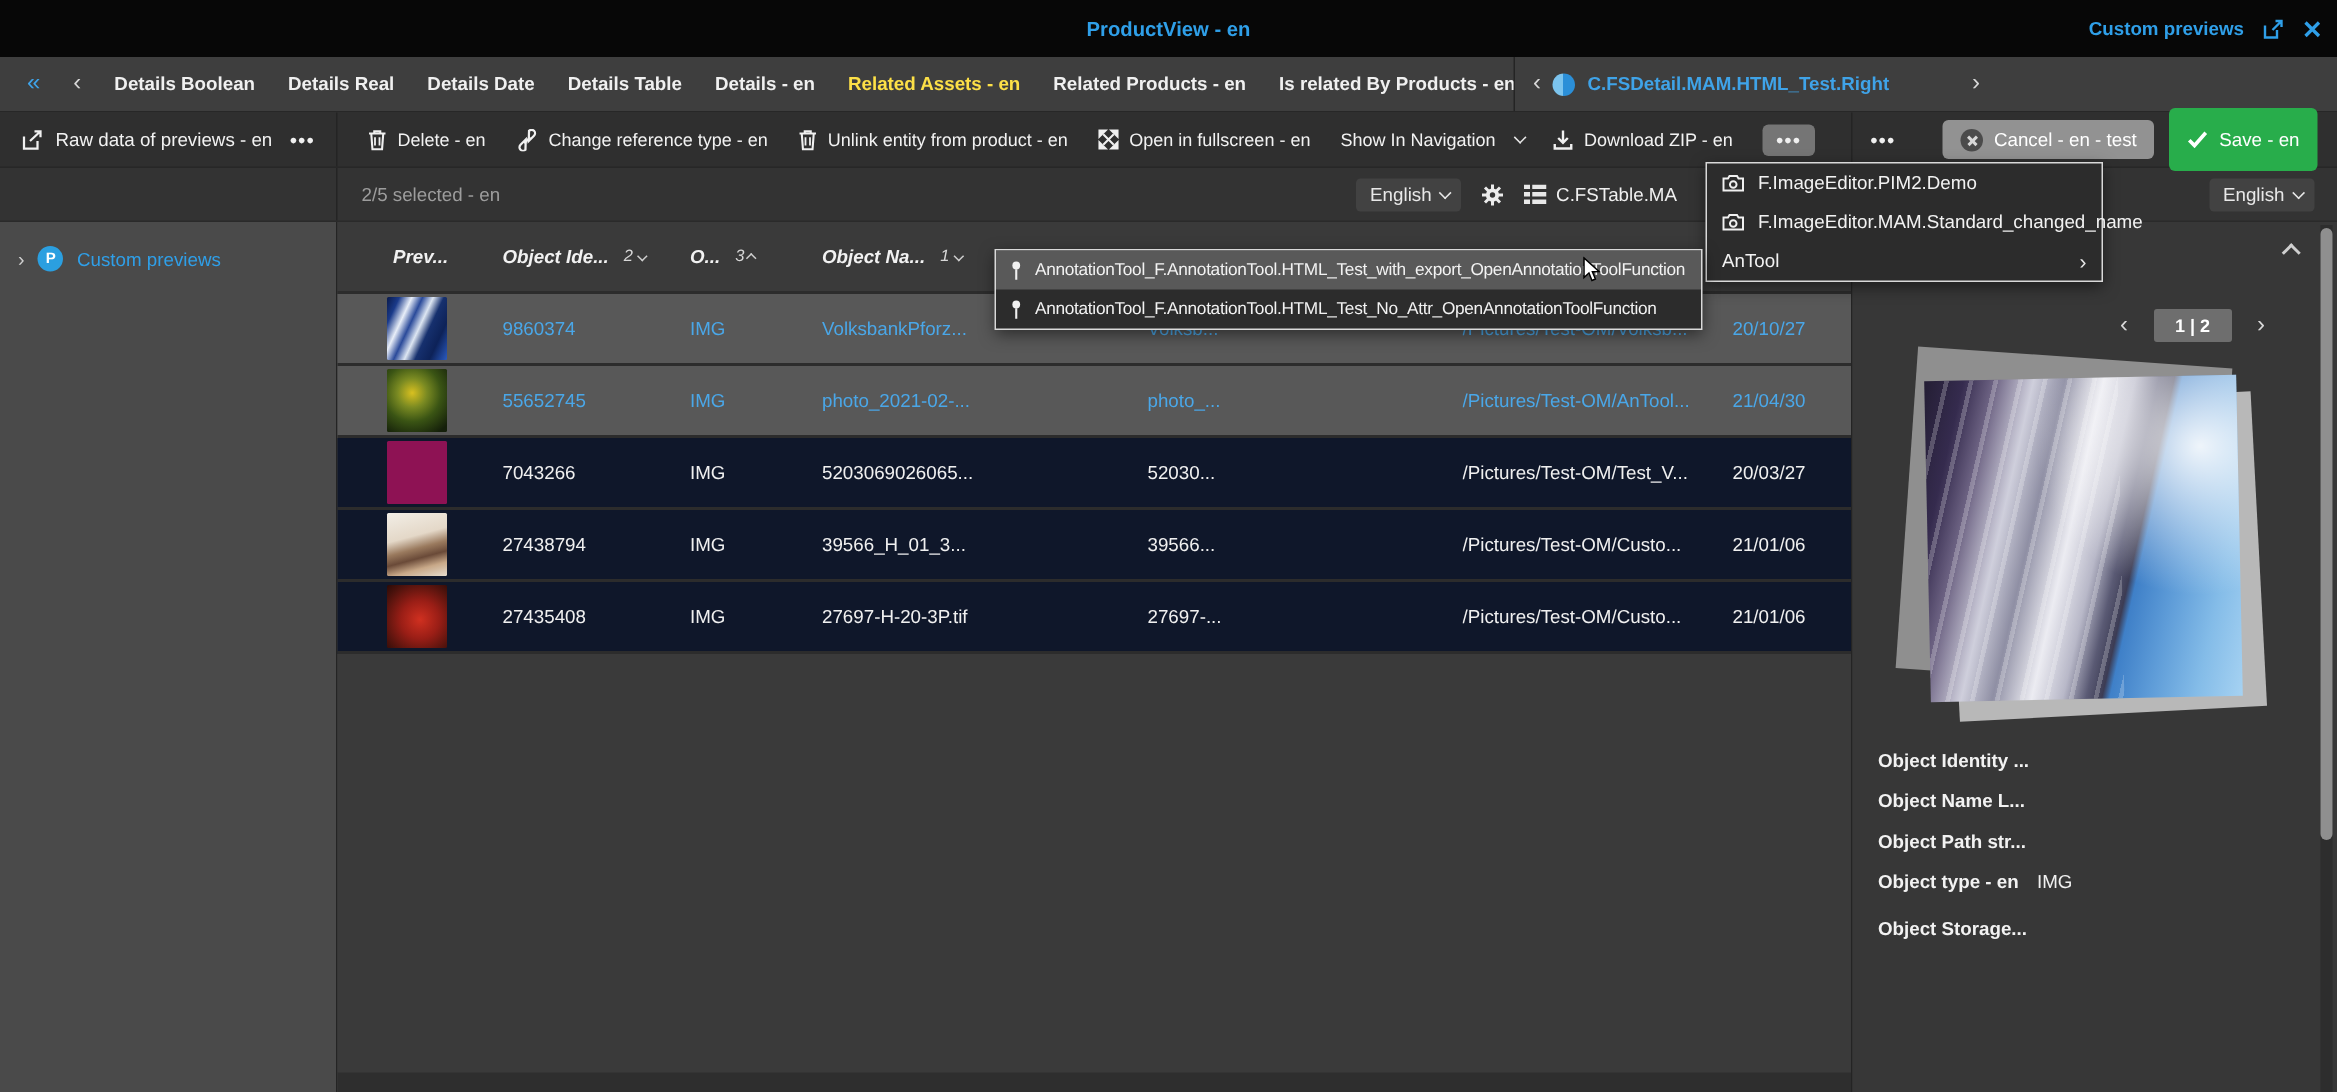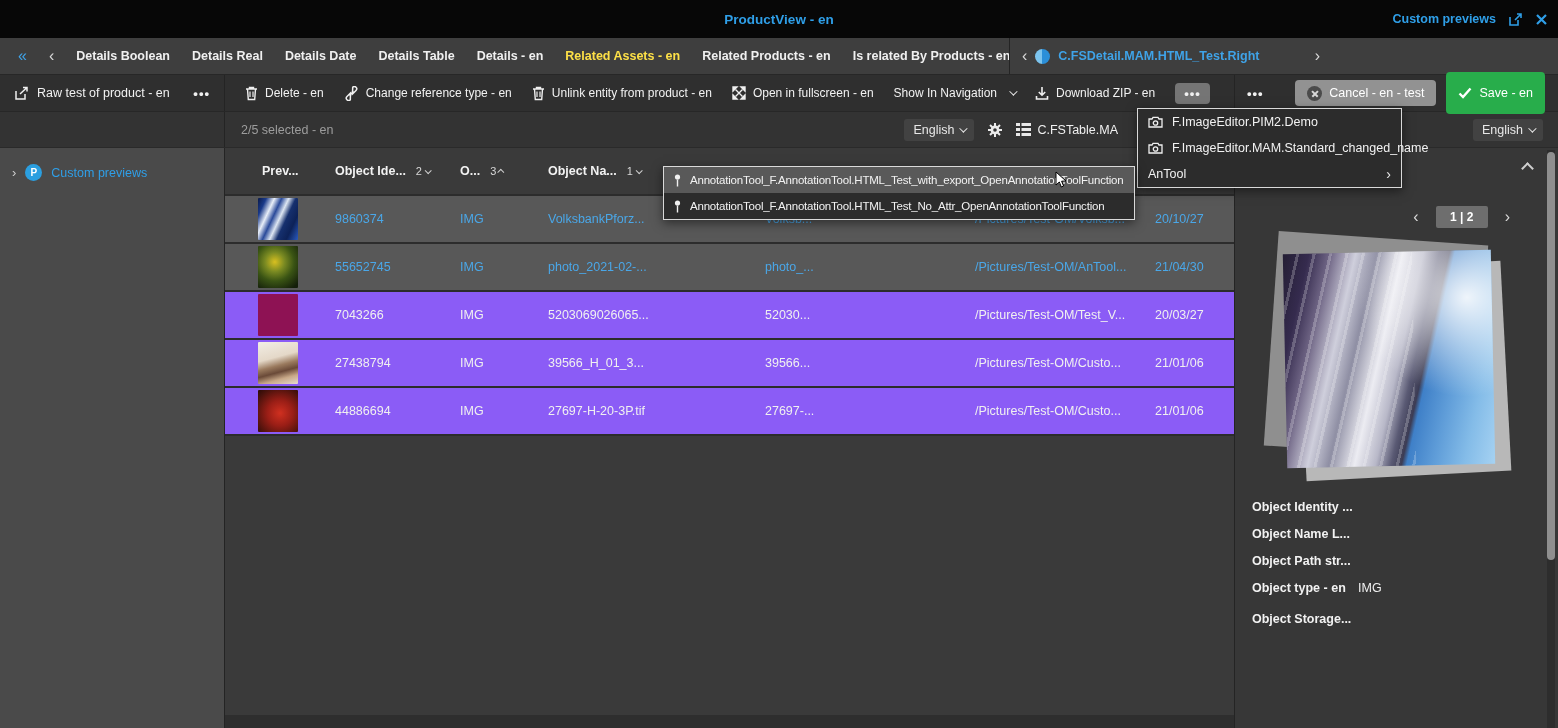--- a/index.html
+++ b/index.html
@@ -53,28 +53,28 @@
   .lang-btn { background:#424242; border-radius:3px; padding:4px 9px; display:flex; align-items:center; color:#e8e8e8; cursor:pointer; }
   .tblview { display:flex; align-items:center; gap:6px; color:#f0f0f0; cursor:pointer; white-space:nowrap; }
   
   .content { display:flex; height:580px; }
   .sidebar { width:225px; flex:none; background:#4a4a4a; border-right:1px solid #242424; padding-top:10px; }
   .side-item { display:flex; align-items:center; gap:9px; padding:6px 12px; color:#2f9fe8; cursor:pointer; }
   .p-badge { width:17px; height:17px; border-radius:50%; background:#2b9fe0; color:#fff; font-size:10px; font-weight:bold; display:flex; align-items:center; justify-content:center; flex:none; }
   .main { width:1010px; flex:none; background:#3a3a3a; border-right:1px solid #242424; position:relative; }
   .main::after { content:""; position:absolute; left:0; right:0; bottom:0; height:13px; background:#2e2e2e; }
   .grid-row { display:grid; grid-template-columns:110px 125px 88px 217px 210px 180px 80px; align-items:center; }
-  .thead { height:48px; border-bottom:2px solid #2c2c2c; font-weight:bold; color:#f2f2f2; }
+  .thead { height:48px; border-bottom:2px solid #2c2c2c; font-weight:bold; color:#f2f2f2;font-style:italic; }
   .th { display:flex; align-items:center; gap:10px; }
   .th.first { padding-left:37px; }
   .sortnum { font-weight:normal; font-size:11px; color:#d8d8d8; display:flex; align-items:center; gap:3px; }
   .s-chev { display:inline-block; width:5px; height:5px; border-right:1.4px solid #cfcfcf; border-bottom:1.4px solid #cfcfcf; }
   .s-down { transform:rotate(45deg) translateY(-1px); }
   .s-up { transform:rotate(-135deg) translateY(-1px); }
-  .trow { height:48px; border-bottom:2px solid #2c2c2c; background:#8b5cf6; color:#f0f0f0; cursor:pointer; }
+  .trow { height:48px; border-bottom:2px solid #2c2c2c; background:#0f172a; color:#f0f0f0; cursor:pointer; }
   .trow.selected { background:#585858; color:#4aa7e8; }
   .trow.selected .cell-link { color:#4aa7e8; }
   .cell { overflow:hidden; white-space:nowrap; text-overflow:ellipsis; padding-right:8px; }
   .thumb { width:40px; height:42px; margin-left:33px; border-radius:1px; }
   .thumb-0 { background:linear-gradient(115deg,#0a1a4a 0%,#1a3a8a 14%,#e8eef8 28%,#2a4a9a 40%,#dde6f2 52%,#16306e 64%,#0d2258 80%,#2a5ac0 100%); }
   .thumb-1 { background:radial-gradient(circle at 42% 38%,#d8c020 0%,#7a8a22 28%,#3a5414 55%,#141f0a 90%); }
   .thumb-2 { background:#8e1254; }
   .thumb-3 { background:linear-gradient(165deg,#f2eee6 0%,#e4d8c8 38%,#9a7a5e 55%,#6a4a38 68%,#c8a888 82%,#e6dccd 100%); }
   .thumb-4 { background:radial-gradient(circle at 55% 55%,#d03020 0%,#9a1e16 40%,#4a120c 80%,#2a0a06 100%); }
   
@@ -159,21 +159,21 @@
 
   <div class="toolbar row3">
     <div class="pane-l">
       <span class="tbtn">
         <span>
           <svg width="16" height="15" viewBox="0 0 16 15">
               <path d="M2 5v8h9v-5" fill="none" stroke="#f0f0f0" stroke-width="1.5"></path>
               <path d="M6 8 L13 1.5 M9 1.5h4v4" fill="none" stroke="#f0f0f0" stroke-width="1.5"></path>
             </svg>
         </span>
-        <span>Raw test of product - en</span>
+        <span>Raw data of previews - en</span>
       </span>
       <span class="dots" style="margin-left:auto;">•••</span>
     </div>
     <div class="pane-m">
       <span class="tbtn">
         <span>
           <svg width="13" height="15" viewBox="0 0 13 15">
               <path d="M1 3h11M4.5 3V1.5h4V3" fill="none" stroke="#f0f0f0" stroke-width="1.4"></path>
               <path d="M2.5 3l.8 10.5h6.4L10.5 3" fill="none" stroke="#f0f0f0" stroke-width="1.4"></path>
               <path d="M5 5.5v5.5M8 5.5v5.5" stroke="#f0f0f0" stroke-width="1.2"></path>
@@ -374,21 +374,21 @@
         <div class="cell">IMG</div>
         <div class="cell">39566_H_01_3...</div>
         <div class="cell">39566...</div>
         <div class="cell">/Pictures/Test-OM/Custo...</div>
         <div class="cell">21/01/06</div>
       </div>
       <div class="grid-row trow">
         <div>
             <div class="thumb thumb-4"></div>
           </div>
-        <div class="cell">44886694</div>
+        <div class="cell">27435408</div>
         <div class="cell">IMG</div>
         <div class="cell">27697-H-20-3P.tif</div>
         <div class="cell">27697-...</div>
         <div class="cell">/Pictures/Test-OM/Custo...</div>
         <div class="cell">21/01/06</div>
       </div>
     </main>
 
     <section class="rpanel">
       <span class="collapse-chev"></span>

